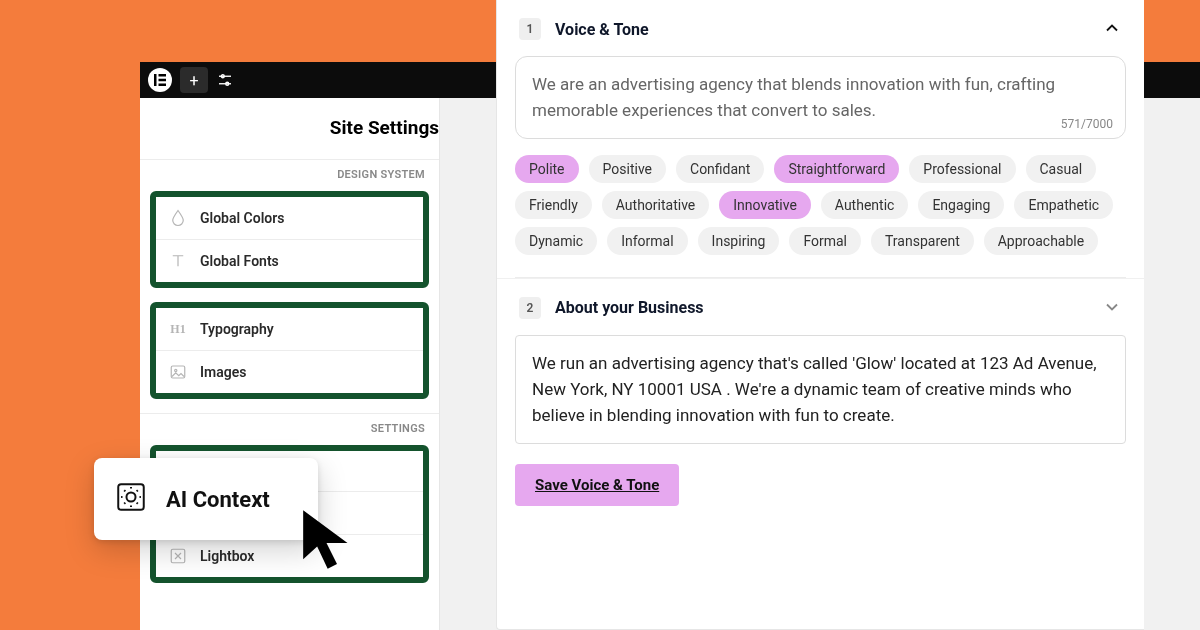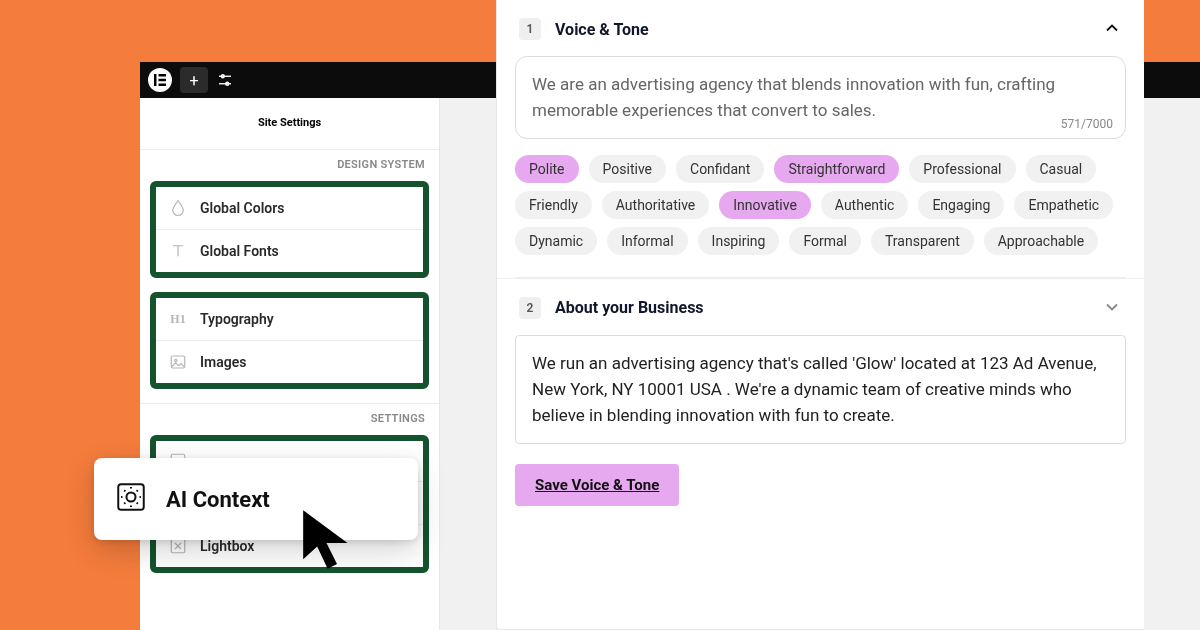--- a/index.html
+++ b/index.html
@@ -54,23 +54,23 @@
   .sidebar {
     position: absolute;
     left: 140px;
     top: 98px;
     width: 300px;
     height: 532px;
     background: #fff;
     border-right: 1px solid #e6e6e6;
   }
   .sidebar .panel-title {
-    text-align: center;
+    text-align: right;
     font-weight: 700;
-    font-size: 11px;
+    font-size: 19px;
     padding: 18px 0 20px;
   }
   .section-label {
     padding: 8px 14px;
     font-size: 11px;
     color: #888;
     letter-spacing: 0.3px;
     font-weight: 600;
     border-top: 1px solid #ececec;
     text-align: right;
@@ -94,21 +94,21 @@
     width: 20px; height: 20px;
     display: flex; align-items: center; justify-content: center;
     color: #9a9a9a;
   }
 
   
   .ai-card {
     position: absolute;
     left: 94px;
     top: 458px;
-    width: 324px;
+    width: 224px;
     background: #fff;
     border-radius: 8px;
     box-shadow: 0 10px 30px rgba(0,0,0,0.18), 0 2px 6px rgba(0,0,0,0.12);
     padding: 22px 20px;
     display: flex;
     align-items: center;
     gap: 18px;
   }
   .ai-card .ai-label {
     font-size: 22px;

